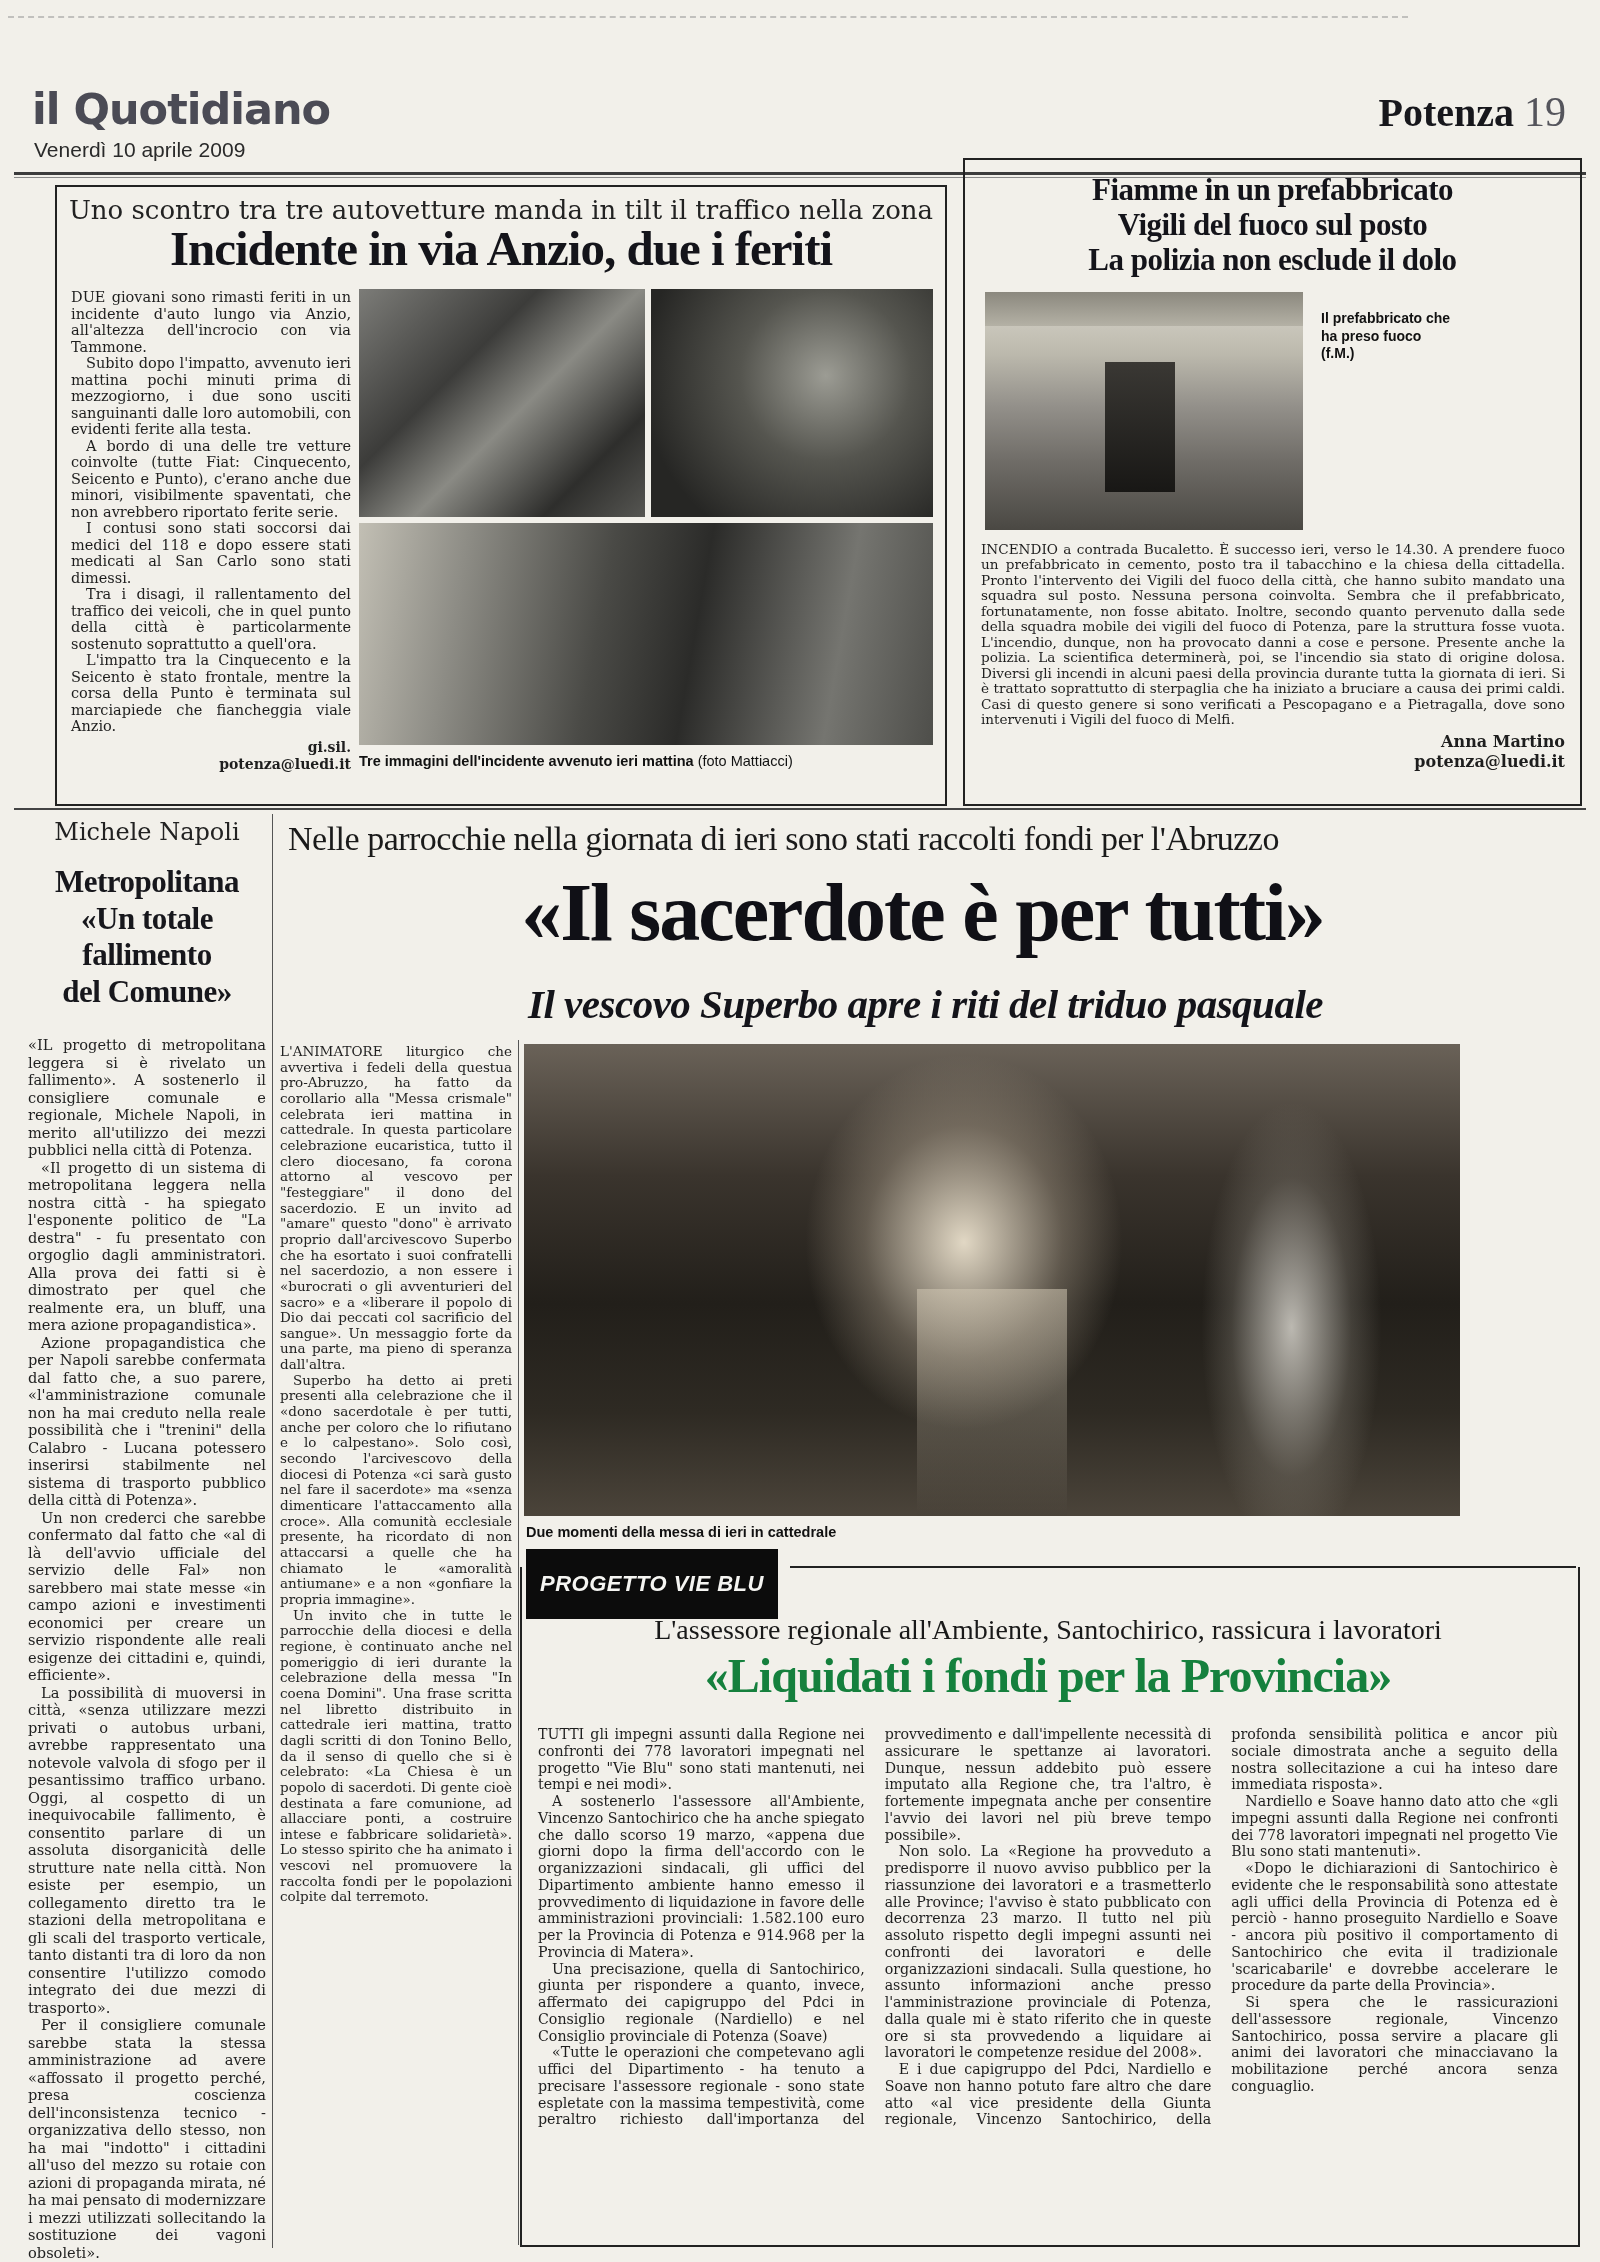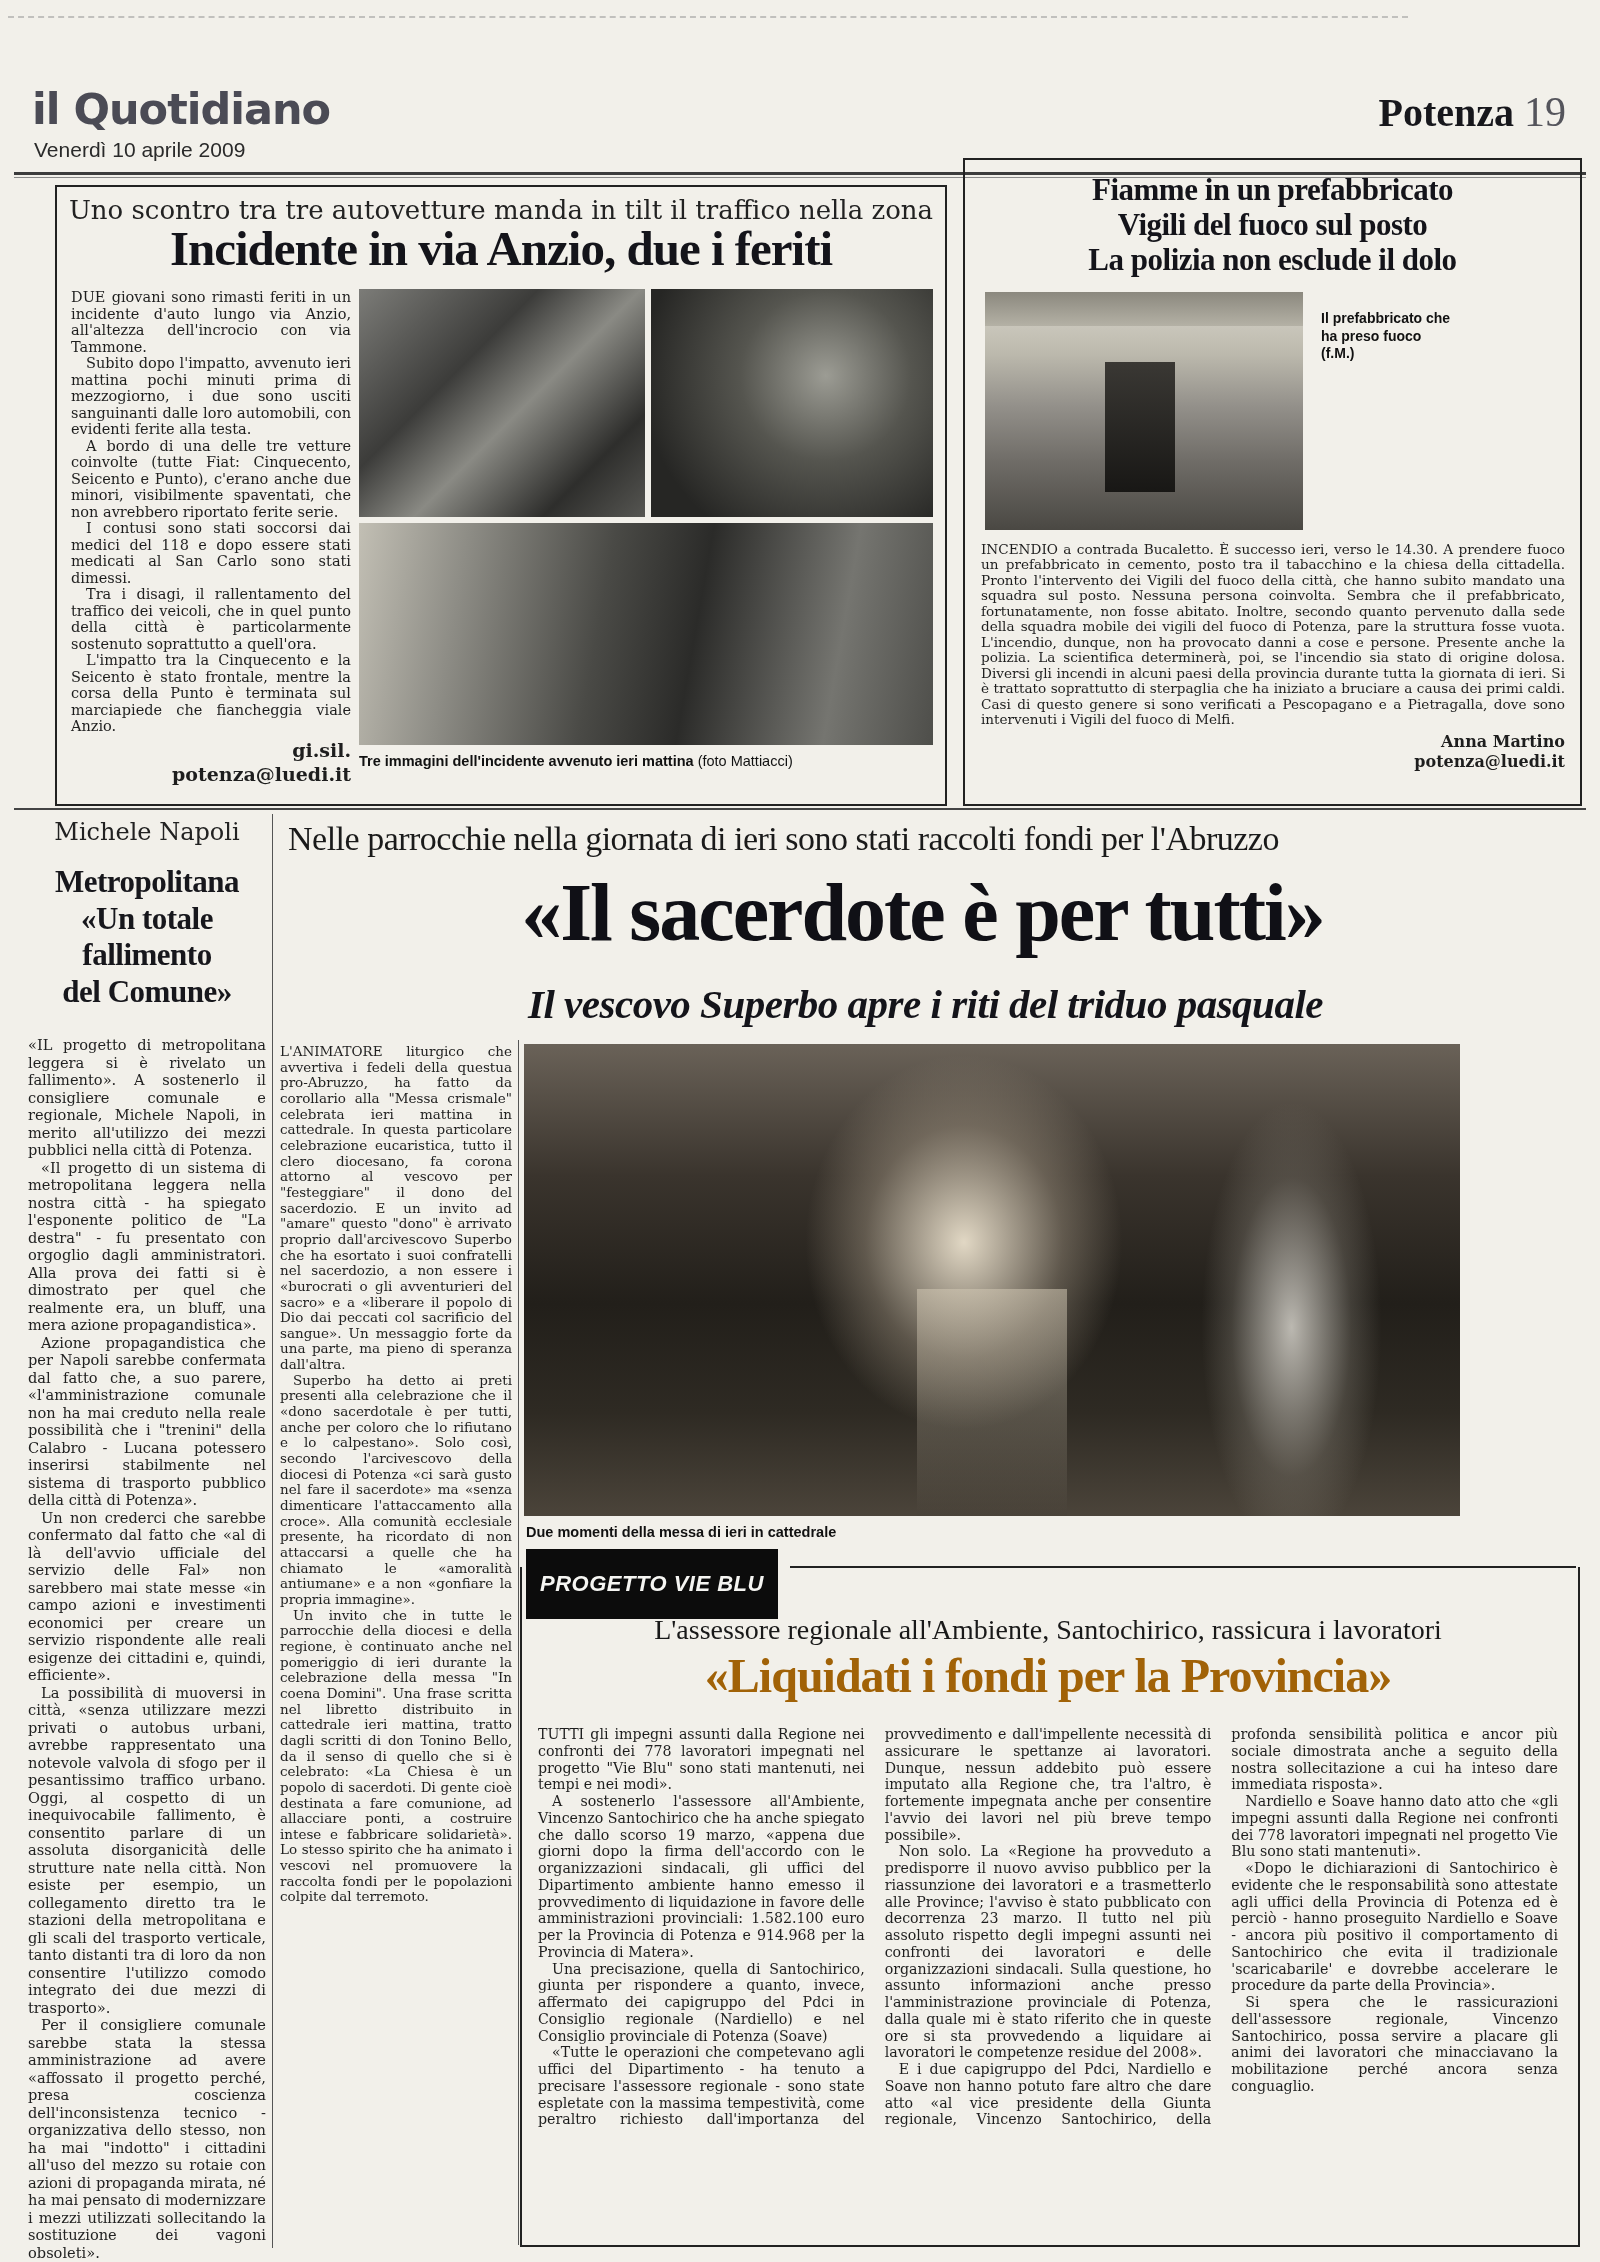--- a/index.html
+++ b/index.html
@@ -23,21 +23,21 @@
   .headrule{position:absolute;left:14px;top:172px;width:1572px;border-top:3px solid #3c3c3c;border-bottom:1px solid #888;height:2px;}
   
   .nbox{position:absolute;border:2px solid #222;background:transparent;}
   
   .kicker-c{text-align:center;font-size:26px;color:#222;}
   .headline-xl{text-align:center;font-weight:bold;font-family:"Liberation Serif",serif;
     font-size:49px;letter-spacing:-1px;color:#14141a;line-height:1.05;}
   .bodytext{font-size:14.5px;line-height:1.14;text-align:justify;color:#1e1e1e;}
   .bodytext p{margin:0;text-indent:15px;}
   .bodytext p.np{text-indent:0;}
-  .byline{font-weight:bold;text-align:right;font-size:19px;line-height:1.25;margin-top:4px;}
+  .byline{font-weight:bold;text-align:right;font-size:14px;line-height:1.25;margin-top:4px;}
   .photo{background-color:#777;}
   .caption{font-family:"Liberation Sans",sans-serif;font-size:14.5px;color:#111;}
   .caption b{font-weight:bold;}
   
   .headline-l{ text-align:center;font-weight:bold;font-family:"Liberation Serif",serif;
     font-size:31px;line-height:1.13;color:#14141a;letter-spacing:-.5px;}
   .sidelabel{font-family:"Liberation Sans",sans-serif;font-weight:bold;font-size:14px;line-height:1.25;color:#111;}
   
   .hr1{position:absolute;left:14px;top:808px;width:1572px;border-top:2px solid #444;}
   .vr{position:absolute;border-left:1.5px solid #555;}
@@ -53,21 +53,21 @@
   .church-head{font-family:"Liberation Serif",serif;font-weight:bold;font-size:82px;
     letter-spacing:-2px;color:#101016;text-align:center;line-height:1;}
   .church-sub{font-family:"Liberation Serif",serif;font-weight:bold;font-style:italic;
     font-size:41px;color:#14141a;letter-spacing:-.5px;}
   
   .banner{background:#0c0c0c;color:#f5f5f2;font-family:"Liberation Sans",sans-serif;
     font-weight:bold;font-style:italic;font-size:22px;letter-spacing:.5px;
     display:flex;align-items:center;padding:17px 14px;height:36px;}
   .vb-kicker{font-family:"Liberation Serif",serif;font-size:28px;color:#191919;text-align:center;}
   .vb-head{font-family:"Liberation Serif",serif;font-weight:bold;font-size:48px;
-    letter-spacing:-1px;color:#a16207;text-align:center;}
+    letter-spacing:-1px;color:#15803d;text-align:center;}
   .vb-body{column-count:3;column-gap:20px;font-size:14.2px;line-height:1.18;text-align:justify;color:#1e1e1e;}
   .vb-body p{margin:0;text-indent:14px;}
   .vb-body p.np{text-indent:0;}
 </style>
 </head>
 <body>
 
 <div class="topdash"></div>
 <div class="masthead">il Quotidiano</div>
 <div class="pagedate">Venerdì 10 aprile 2009</div>

